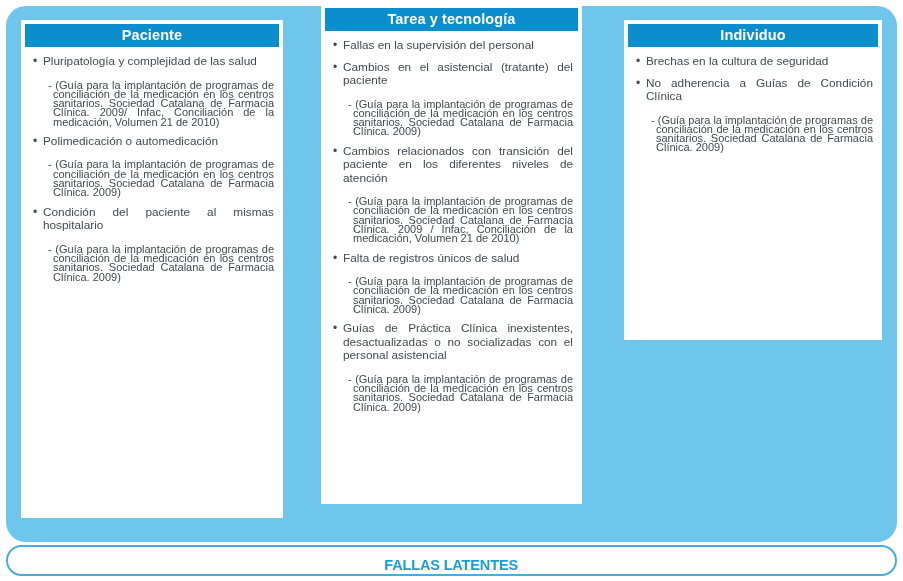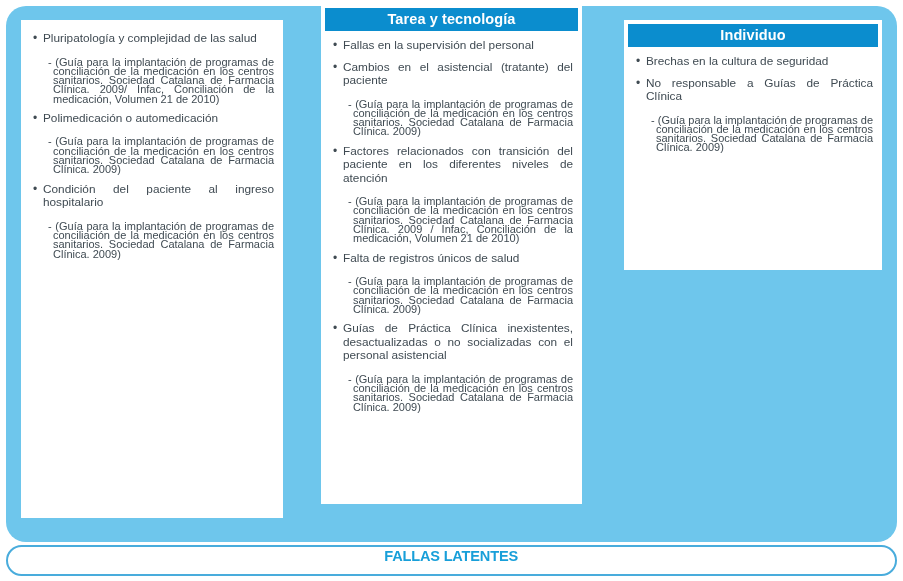--- a/index.html
+++ b/index.html
@@ -10,47 +10,48 @@
   }
   *{margin:0;padding:0;box-sizing:border-box;}
   html,body{width:903px;height:581px;background:#ffffff;overflow:hidden;
     font-family:"Liberation Sans","DejaVu Sans",sans-serif;}
   .canvas{position:relative;width:903px;height:581px;background:#ffffff;}
   .panel{position:absolute;left:6px;top:6px;width:891px;height:536px;
     background:var(--bg);border-radius:20px;}
   .card{position:absolute;background:#ffffff;padding:4px 4px 6px 4px;}
   .card-1{left:21px;top:20px;width:262px;height:498px;}
   .card-2{left:321px;top:4px;width:261px;height:500px;}
-  .card-3{left:624px;top:20px;width:258px;height:250px;}
+  .card-3{left:624px;top:20px;width:258px;height:320px;}
   .card-header{background:var(--hdr);color:#ffffff;text-align:center;
     font-weight:bold;font-size:14.5px;line-height:22px;height:23px;
     letter-spacing:0.1px;}
   .card-body{padding:8px 5px 4px 6px;}
   ul.items{list-style:none;}
   li.item{display:flex;margin-bottom:8px;}
   .bullet{flex:0 0 12px;color:var(--txt);font-size:12px;line-height:13px;
     padding-left:2px;}
   .item-content{flex:1;min-width:0;}
   .item-text{color:var(--txt);font-size:11.8px;line-height:13.5px;
     text-align:justify;}
   .item-citation{color:var(--txt);font-size:11px;line-height:9.3px;
     margin-top:12px;padding-left:10px;text-indent:-5px;text-align:justify;}
   .footer-pill{position:absolute;left:6px;top:545px;width:891px;height:31px;
     background:#ffffff;border:2px solid #49ACDC;border-radius:16px;
-    display:flex;align-items:flex-start;justify-content:center;}
+    display:flex;align-items:flex-end;justify-content:center;}
   .footer-label{color:var(--accent);font-weight:bold;font-size:15.5px;
     letter-spacing:-0.2px;transform:scaleX(0.94);}
 </style>
 </head>
 <body>
 
 <div class="canvas">
   <div class="panel"></div>
 
   <div class="card card-1">
+    <div class="card-header">Paciente</div>
     <div class="card-body">
       <ul class="items">
   <li class="item">
     <span class="bullet">•</span>
     <div class="item-content">
       <div class="item-text">Pluripatología y complejidad de las salud</div>
       <div class="item-citation">- (Guía para la implantación de programas de conciliación de la medicación en los centros sanitarios. Sociedad Catalana de Farmacia Clínica. 2009/ Infac, Conciliación de la medicación, Volumen 21 de 2010)</div>
     </div>
   </li>
 
@@ -58,21 +59,21 @@
     <span class="bullet">•</span>
     <div class="item-content">
       <div class="item-text">Polimedicación o automedicación</div>
       <div class="item-citation">- (Guía para la implantación de programas de conciliación de la medicación en los centros sanitarios. Sociedad Catalana de Farmacia Clínica. 2009)</div>
     </div>
   </li>
 
   <li class="item">
     <span class="bullet">•</span>
     <div class="item-content">
-      <div class="item-text">Condición del paciente al ingreso hospitalario</div>
+      <div class="item-text">Condición del paciente al mismas hospitalario</div>
       <div class="item-citation">- (Guía para la implantación de programas de conciliación de la medicación en los centros sanitarios. Sociedad Catalana de Farmacia Clínica. 2009)</div>
     </div>
   </li>
 </ul>
     </div>
   </div>
 
   <div class="card card-2">
     <div class="card-header">Tarea y tecnología</div>
     <div class="card-body">
@@ -89,21 +90,21 @@
     <span class="bullet">•</span>
     <div class="item-content">
       <div class="item-text">Cambios en el asistencial (tratante) del paciente</div>
       <div class="item-citation">- (Guía para la implantación de programas de conciliación de la medicación en los centros sanitarios. Sociedad Catalana de Farmacia Clínica. 2009)</div>
     </div>
   </li>
 
   <li class="item">
     <span class="bullet">•</span>
     <div class="item-content">
-      <div class="item-text">Factores relacionados con transición del paciente en los diferentes niveles de atención</div>
+      <div class="item-text">Cambios relacionados con transición del paciente en los diferentes niveles de atención</div>
       <div class="item-citation">- (Guía para la implantación de programas de conciliación de la medicación en los centros sanitarios. Sociedad Catalana de Farmacia Clínica. 2009 / Infac, Conciliación de la medicación, Volumen 21 de 2010)</div>
     </div>
   </li>
 
   <li class="item">
     <span class="bullet">•</span>
     <div class="item-content">
       <div class="item-text">Falta de registros únicos de salud</div>
       <div class="item-citation">- (Guía para la implantación de programas de conciliación de la medicación en los centros sanitarios. Sociedad Catalana de Farmacia Clínica. 2009)</div>
     </div>
@@ -128,21 +129,21 @@
     <span class="bullet">•</span>
     <div class="item-content">
       <div class="item-text">Brechas en la cultura de seguridad</div>
 
     </div>
   </li>
 
   <li class="item">
     <span class="bullet">•</span>
     <div class="item-content">
-      <div class="item-text">No responsable a Guías de Práctica Clínica</div>
+      <div class="item-text">No adherencia a Guías de Condición Clínica</div>
       <div class="item-citation">- (Guía para la implantación de programas de conciliación de la medicación en los centros sanitarios. Sociedad Catalana de Farmacia Clínica. 2009)</div>
     </div>
   </li>
 </ul>
     </div>
   </div>
 
   <div class="footer-pill">
     <span class="footer-label">FALLAS LATENTES</span>
   </div>

